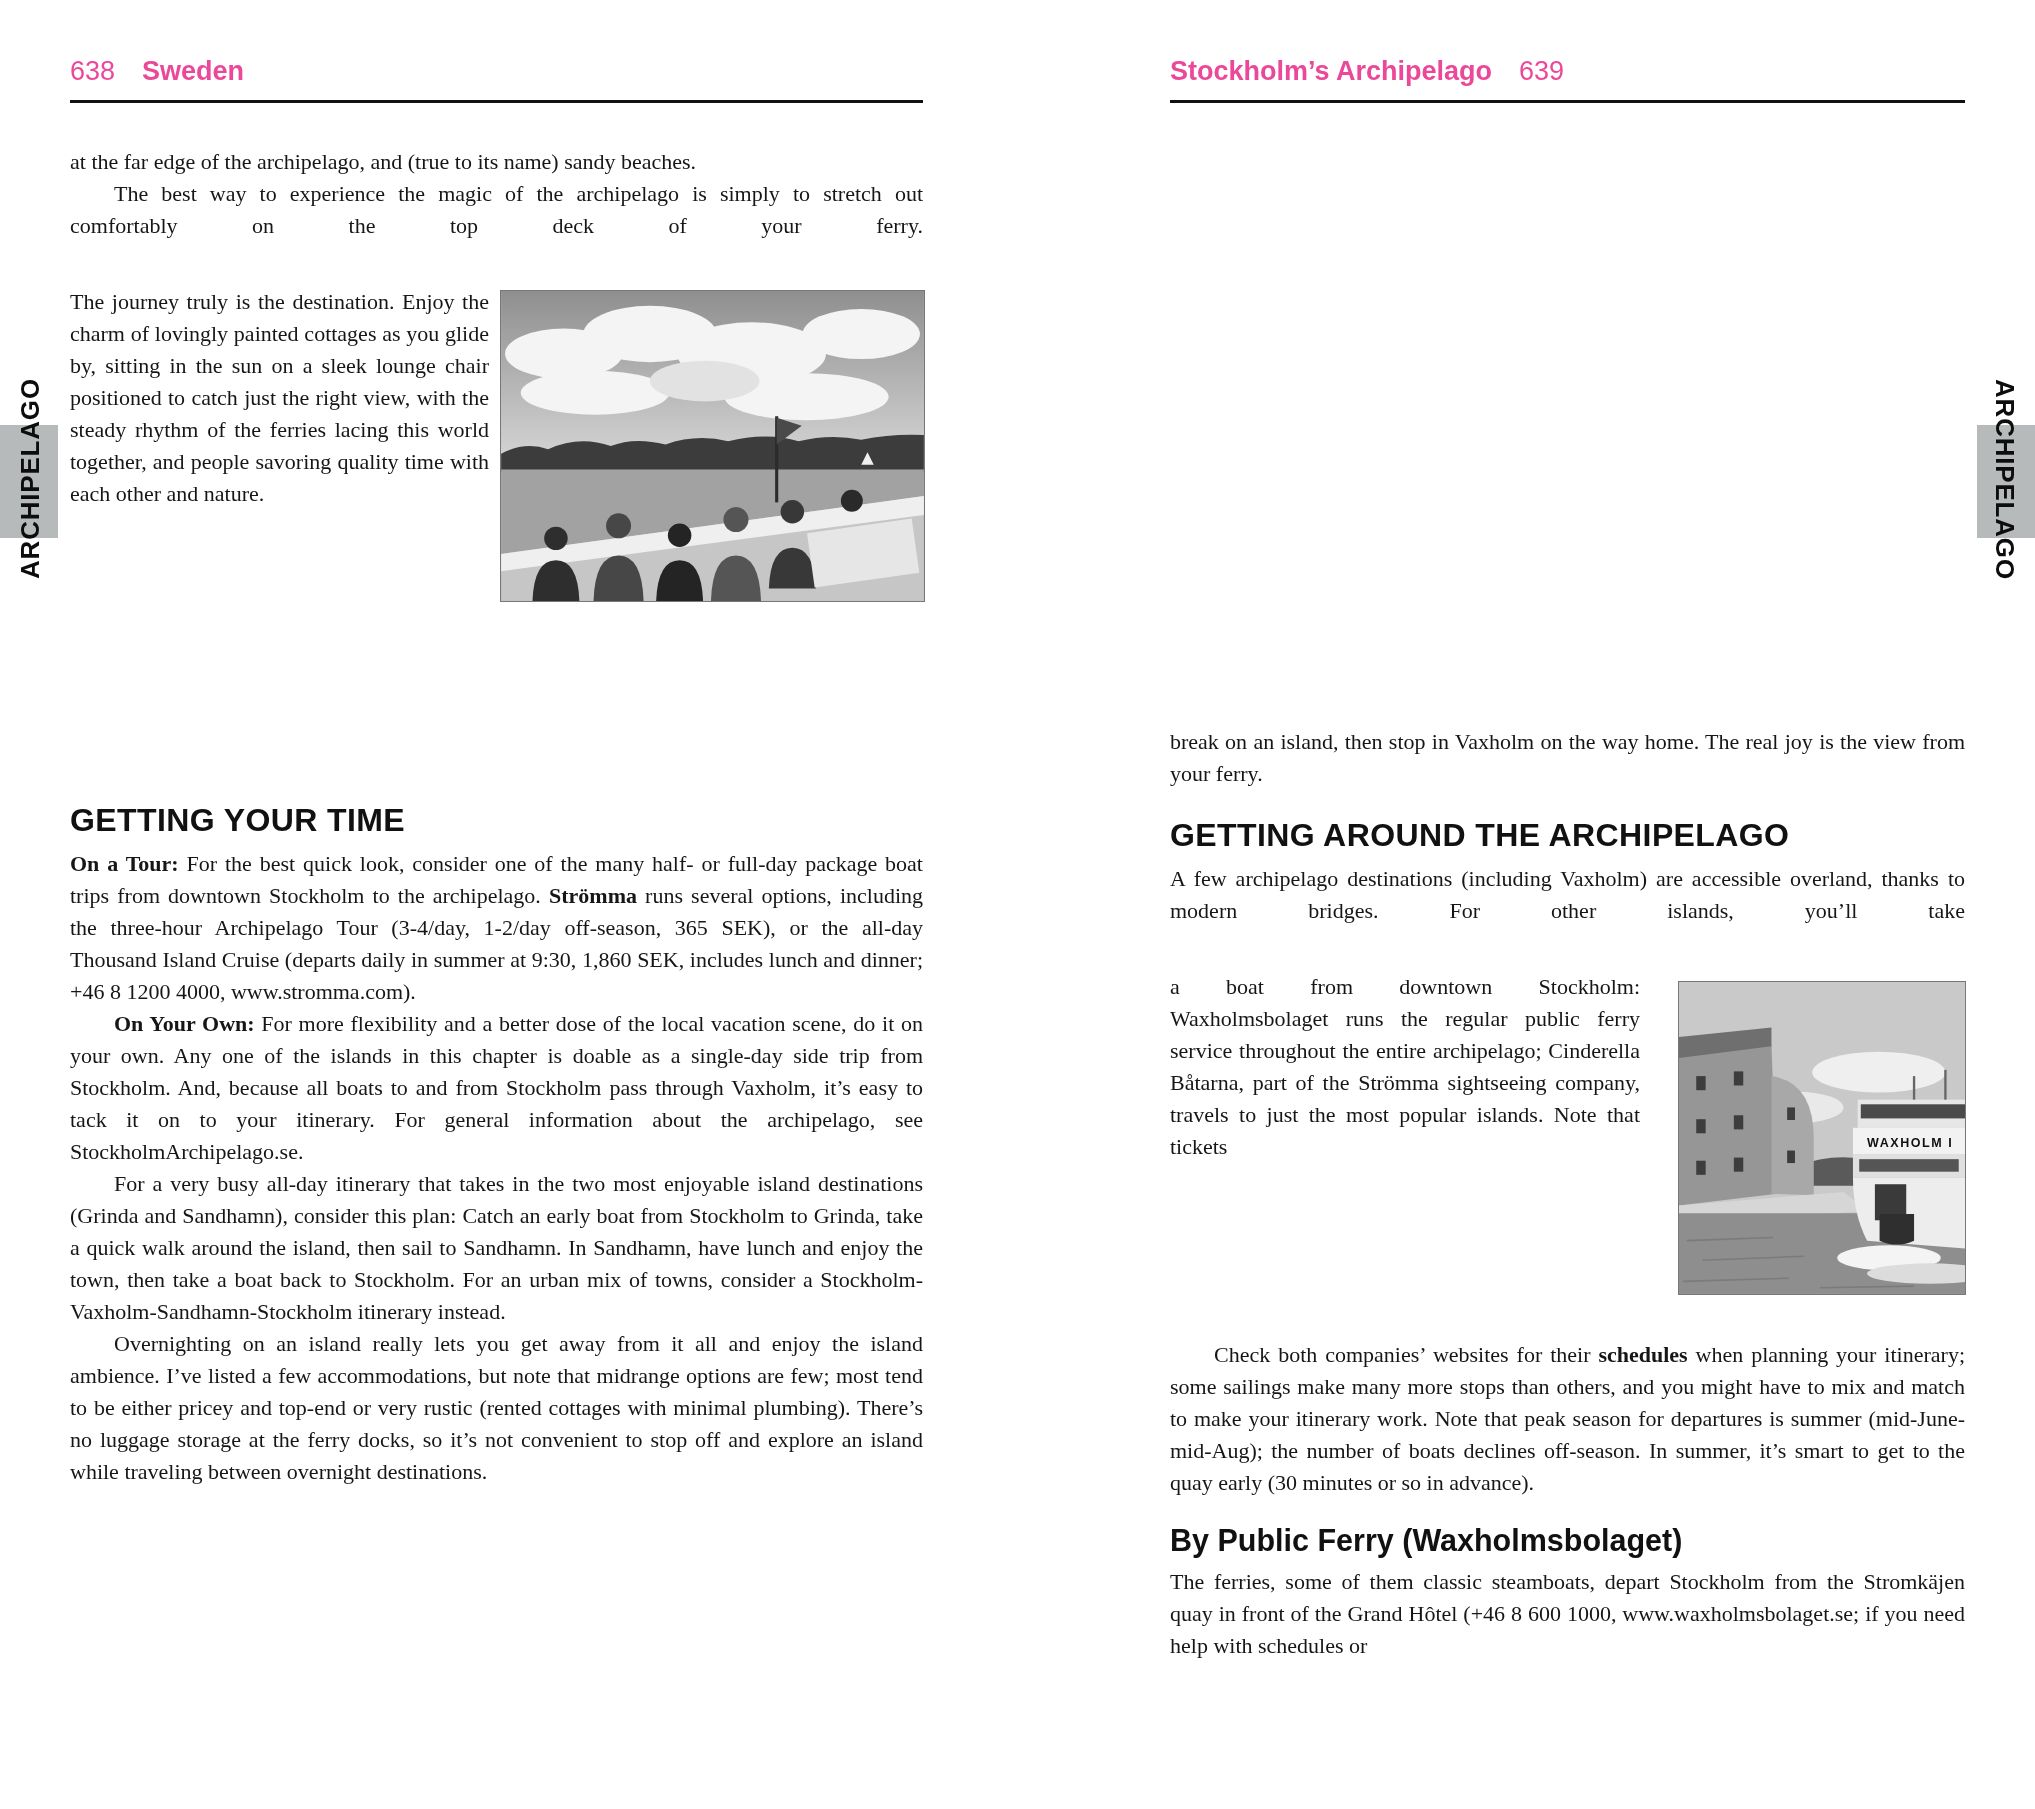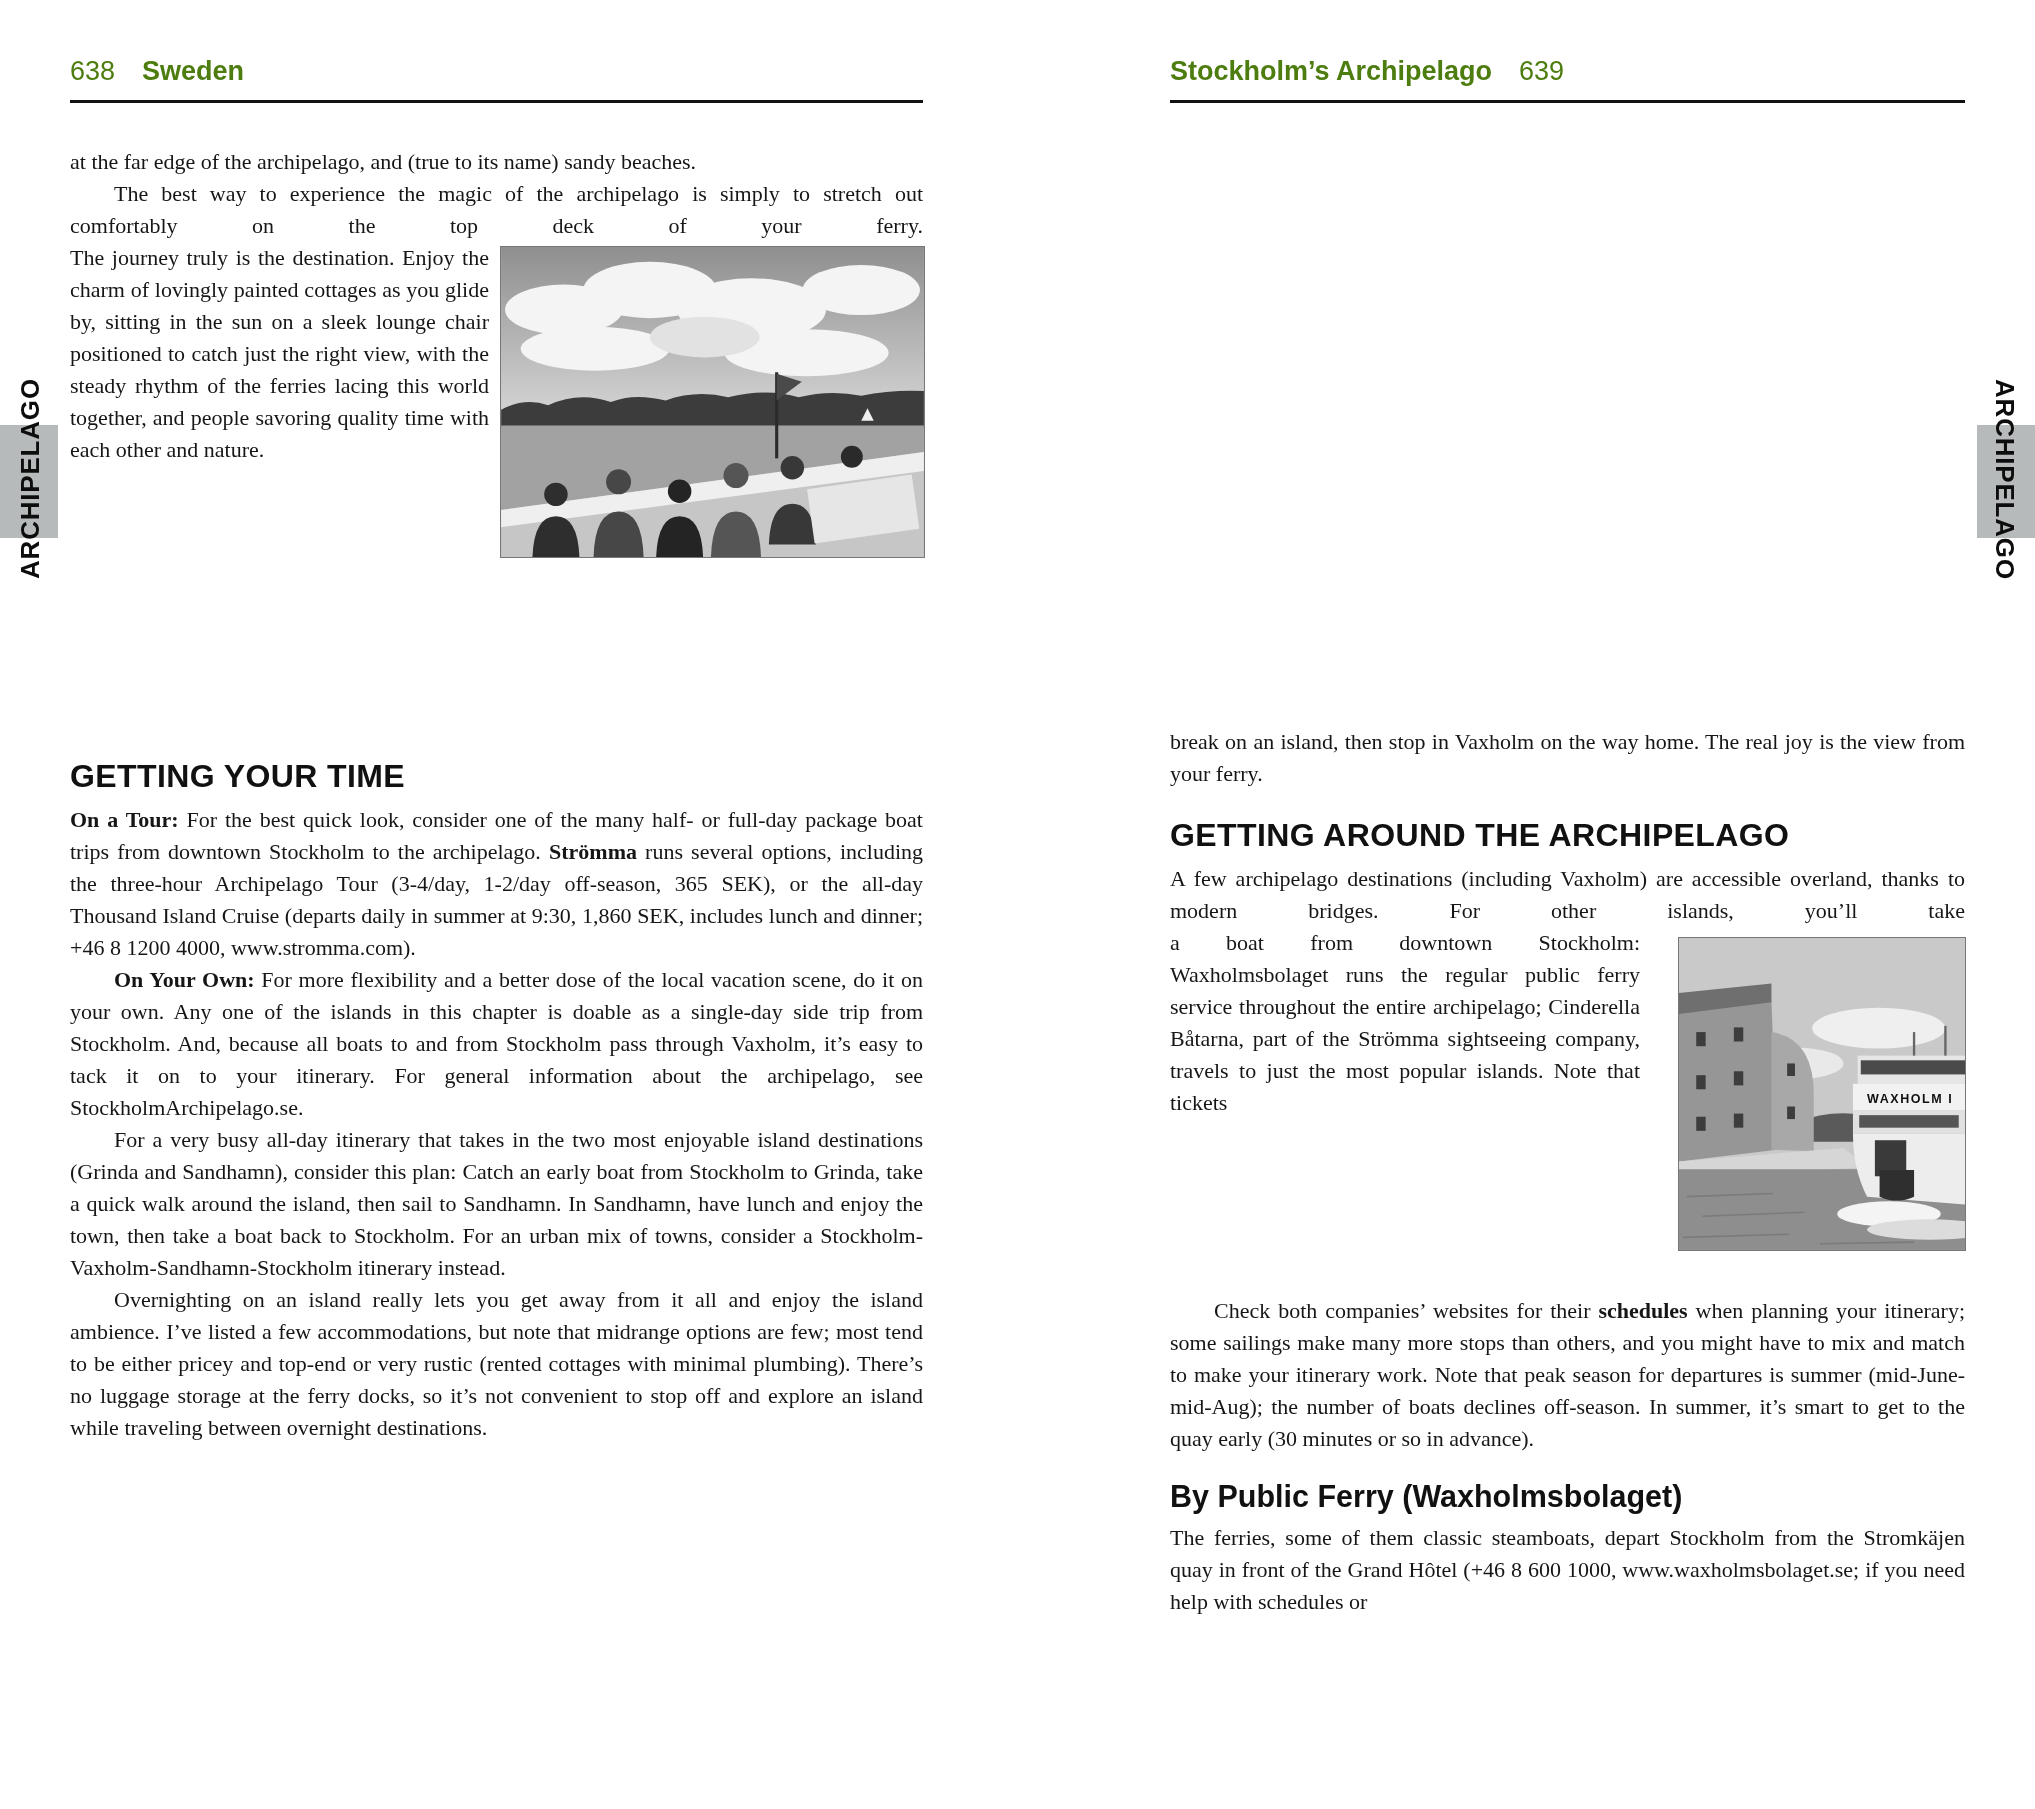--- a/index.html
+++ b/index.html
@@ -3,39 +3,39 @@
 <meta charset="utf-8">
 <style>
   html,body{margin:0;padding:0;background:#fff;}
   body{width:2035px;height:1809px;position:relative;overflow:hidden;
        font-family:"Liberation Serif",serif;color:#161616;}
 
   
   .col{position:absolute;}
   #left-header{left:70px;top:56px;width:853px;border-bottom:3.1px solid #111;padding-bottom:12.5px;}
   #right-header{left:1170px;top:56px;width:795px;border-bottom:3.1px solid #111;padding-bottom:12.5px;text-align:left;}
-  .runhead{font-family:"Liberation Sans",sans-serif;font-size:27px;letter-spacing:0px;color:#4d7c0f;}
+  .runhead{font-family:"Liberation Sans",sans-serif;font-size:27px;letter-spacing:0px;color:#ec4899;}
   .runhead .num{font-weight:normal;}
   .runhead .bold{font-weight:bold;}
   .gap{display:inline-block;width:27px;}
 
   #left-body{left:70px;top:146px;width:853px;}
   #right-body{left:1170px;top:145px;width:795px;}
 
   
   p.body{font-size:22px;line-height:32px;text-align:justify;margin:0;}
   p.body.ind{text-indent:44px;}
   p.body.jl{text-align-last:justify;}
   b{font-weight:bold;}
   h2.sec{font-family:"Liberation Sans",sans-serif;font-weight:bold;font-size:32px;
          letter-spacing:0.4px;margin:27px 0 9.4px 0;color:#111;}
   h3.sec{font-family:"Liberation Sans",sans-serif;font-weight:bold;font-size:30.5px;
          margin:23.5px 0 7.8px 0;color:#111;}
 
-  .wrapblock{position:relative;}
+  .wrapblock{position:relative;margin-top:44px;}
   #left-wrap .txt{width:419px;}
   #left-wrap{min-height:489px;}
   #right-wrap .txt{width:470px;}
   #right-wrap{min-height:368px;}
 
   .photo{position:absolute;background:#bbb;outline:0.8px solid #777;}
   #left-photo{left:431px;top:4.7px;width:423px;height:310px;}
   #right-photo{left:509px;top:11px;width:286px;height:312px;}
   .photo svg{display:block;}
   text{fill:#111;}

